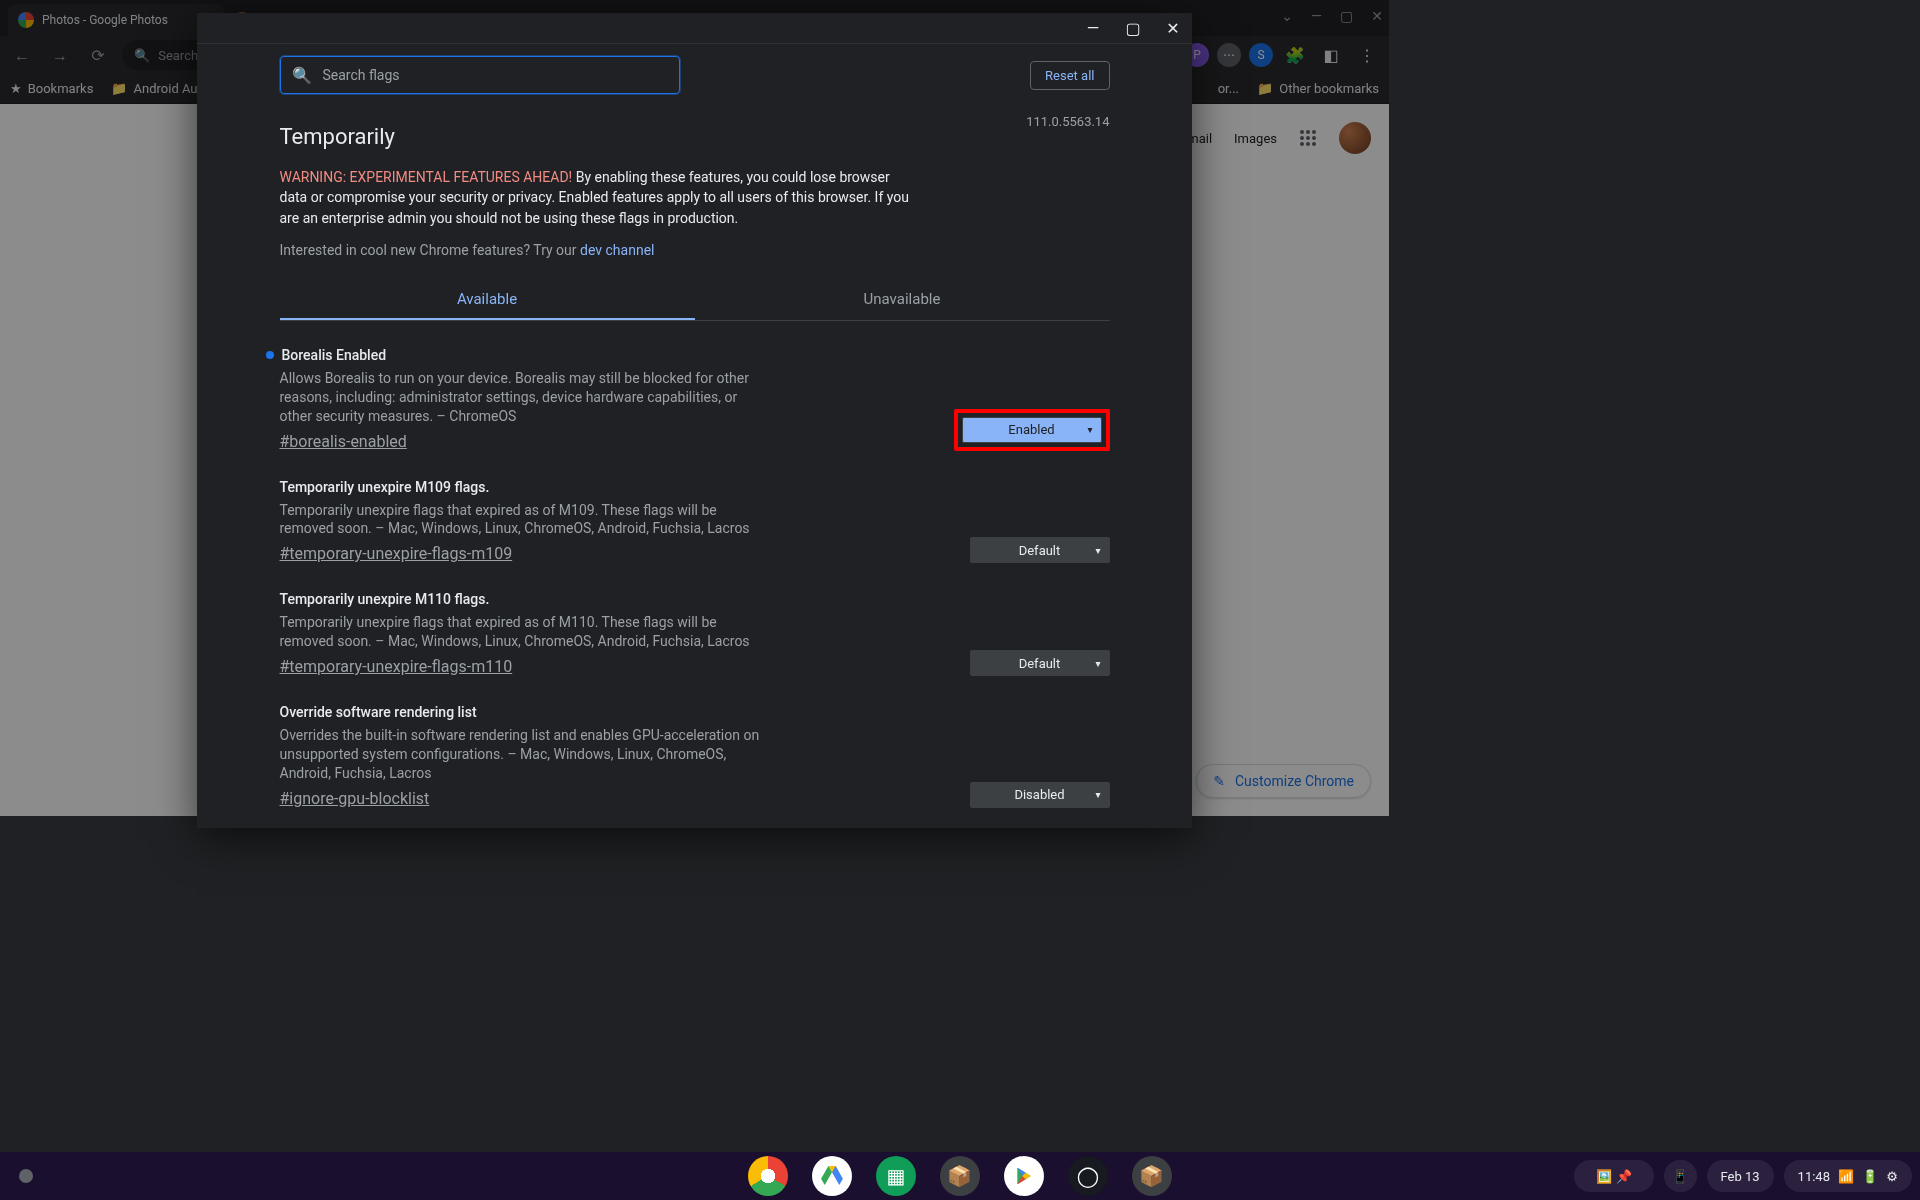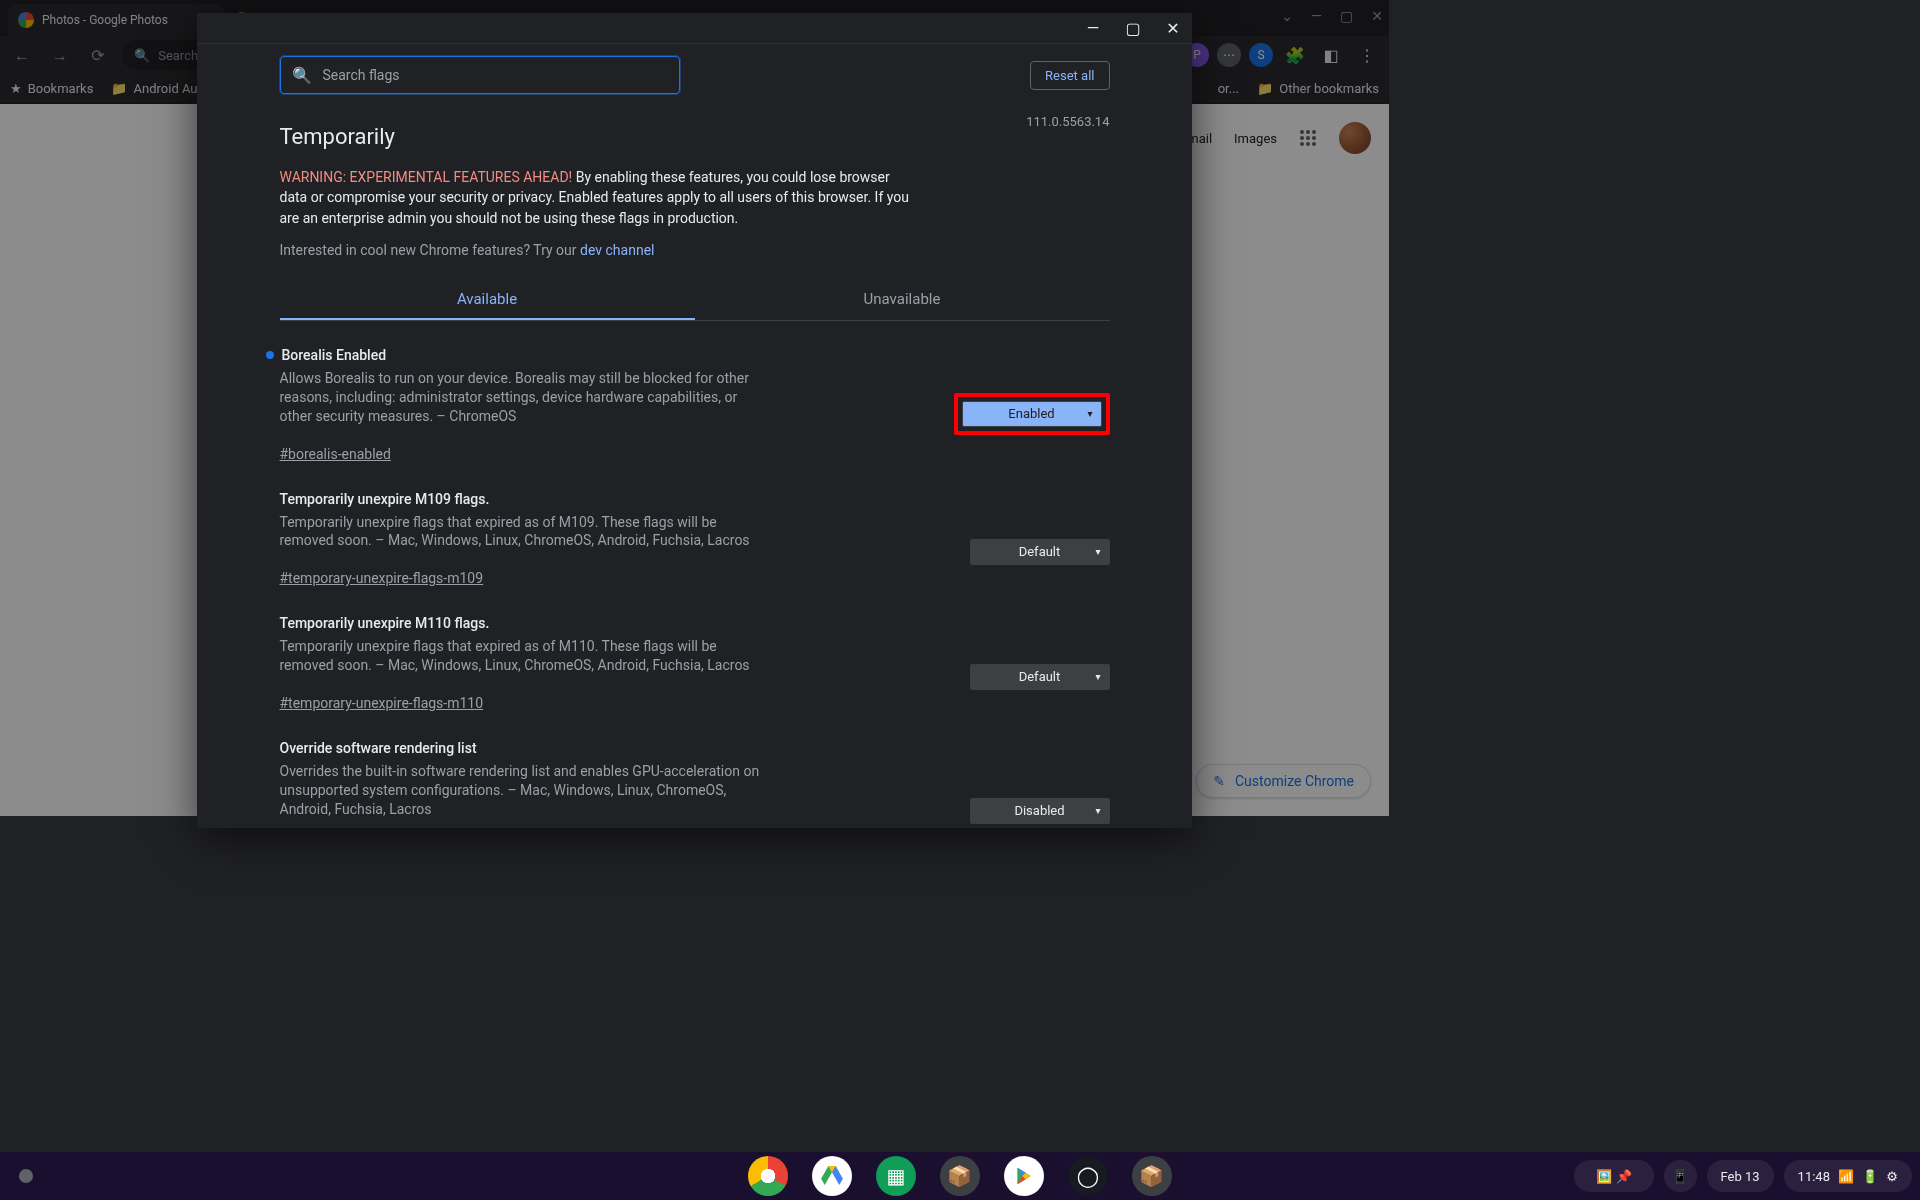--- a/index.html
+++ b/index.html
@@ -52,26 +52,26 @@
 h1.exp { font-size:22px; font-weight:400; color:#e8eaed; margin-top:18px; }
 .version { position:absolute; right:0; top:70px; color:#9aa0a6; font-size:13px; }
 .warn { margin-top:18px; font-size:14px; line-height:1.45; color:#e8eaed; max-width:640px; }
 .warn b { color:#f28b82; font-weight:400; }
 .devline { margin-top:14px; color:#9aa0a6; font-size:14px; }
 .devline a { color:#8ab4f8; }
 .tabs { display:flex; margin-top:22px; border-bottom:1px solid #3c4043; }
 .tabs .tabx { flex:1; text-align:center; padding:10px 0; font-size:15px; color:#9aa0a6; }
 .tabs .tabx.active { color:#8ab4f8; border-bottom:2px solid #8ab4f8; }
 .flag-list { margin-top:26px; display:flex; flex-direction:column; gap:28px; }
-.flag { display:flex; gap:36px; align-items:center; }
+.flag { display:flex; gap:36px; align-items:flex-end; }
 .flag-left { flex:1; }
 .flag-title { font-size:14px; color:#e8eaed; font-weight:500; display:flex; align-items:center; gap:8px; }
 .flag-title .bluedot { width:8px;height:8px;border-radius:50%; background:#1a73e8; display:inline-block; margin-left:-14px; }
 .flag-desc { margin-top:6px; font-size:14px; color:#9aa0a6; line-height:1.35; max-width:490px; }
-.flag-anchor { margin-top:20px; font-size:14px; color:#9aa0a6; text-decoration:underline; display:inline-block; }
+.flag-anchor { margin-top:6px; font-size:16px; color:#9aa0a6; text-decoration:underline; display:inline-block; }
 .flag-select { width:140px; height:26px; background:#3c4043; border:1px solid #3c4043; color:#e8eaed; font-size:13px; border-radius:2px; display:flex; align-items:center; justify-content:center; position:relative; margin-top:26px;}
 .flag-select::after { content:"▾"; position:absolute; right:8px; font-size:10px; color:#e8eaed;}
 .flag-select.highlight { background:#8ab4f8; color:#202124; }
 .flag-select.highlight::after { color:#202124; }
 .flag-select-wrap.red { border:4px solid #ff0000; padding:4px; border-radius:2px; margin-top:18px;}
 .flag-select-wrap.red .flag-select{ margin-top:0; }
 
 
 .browser, .browser * { }
 .behind-dim { filter: brightness(0.55); }

